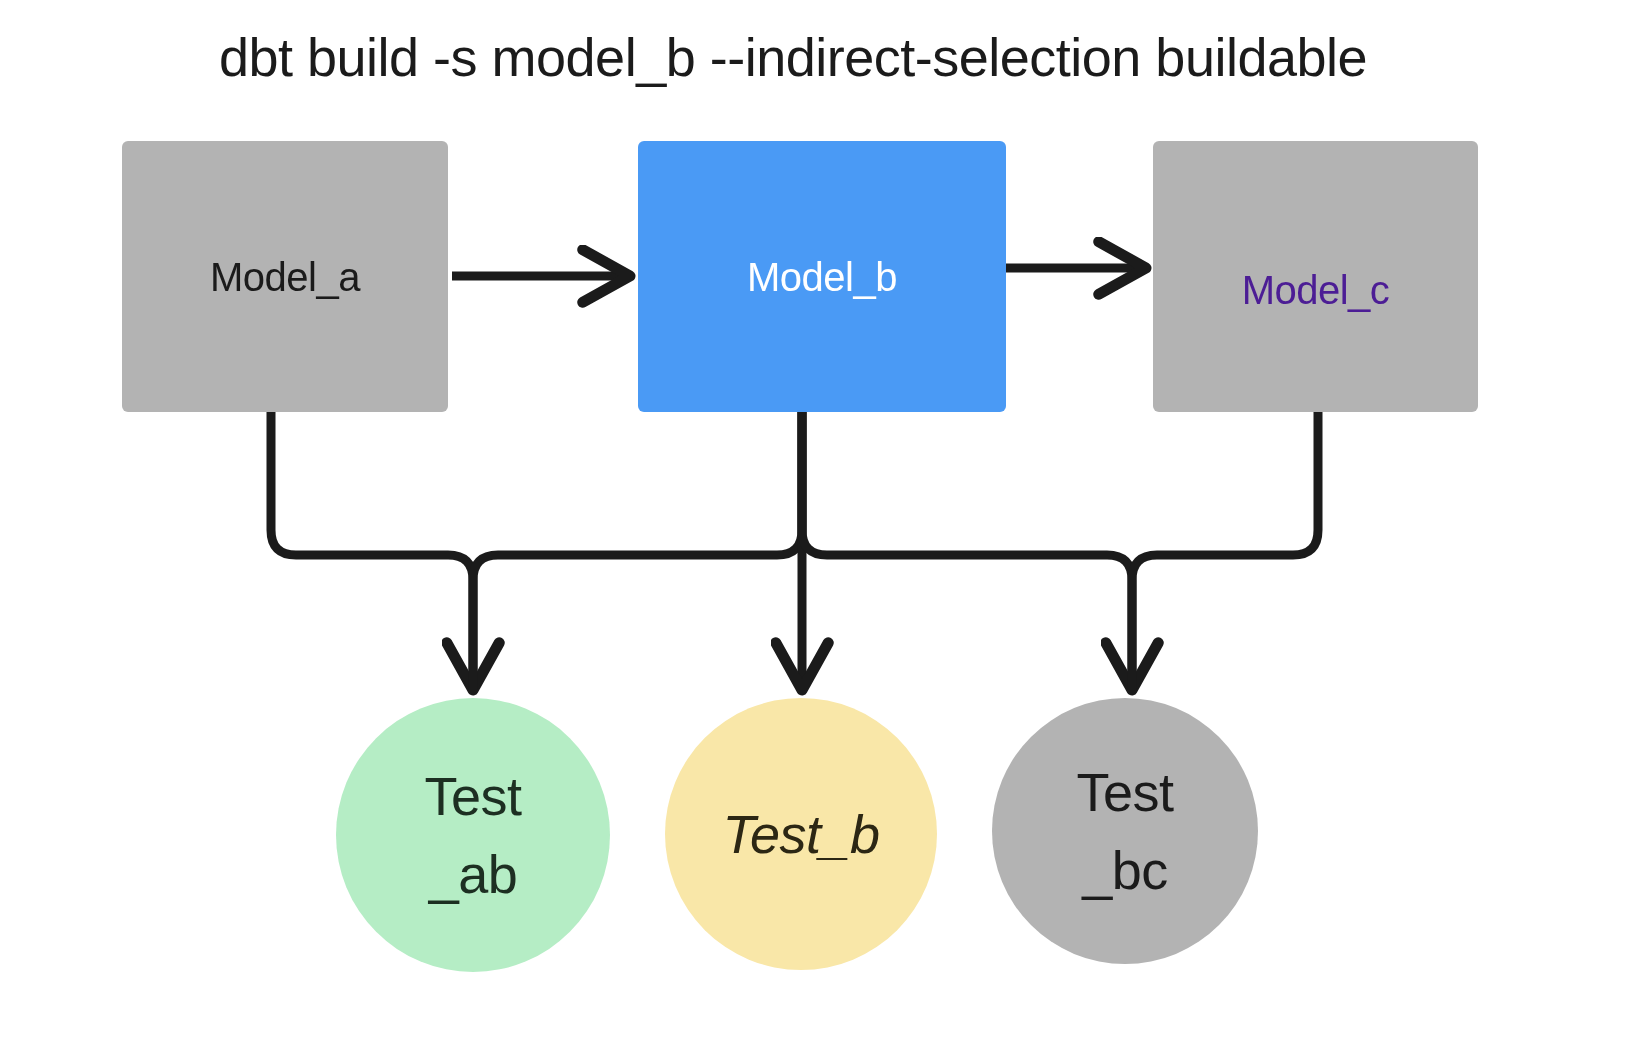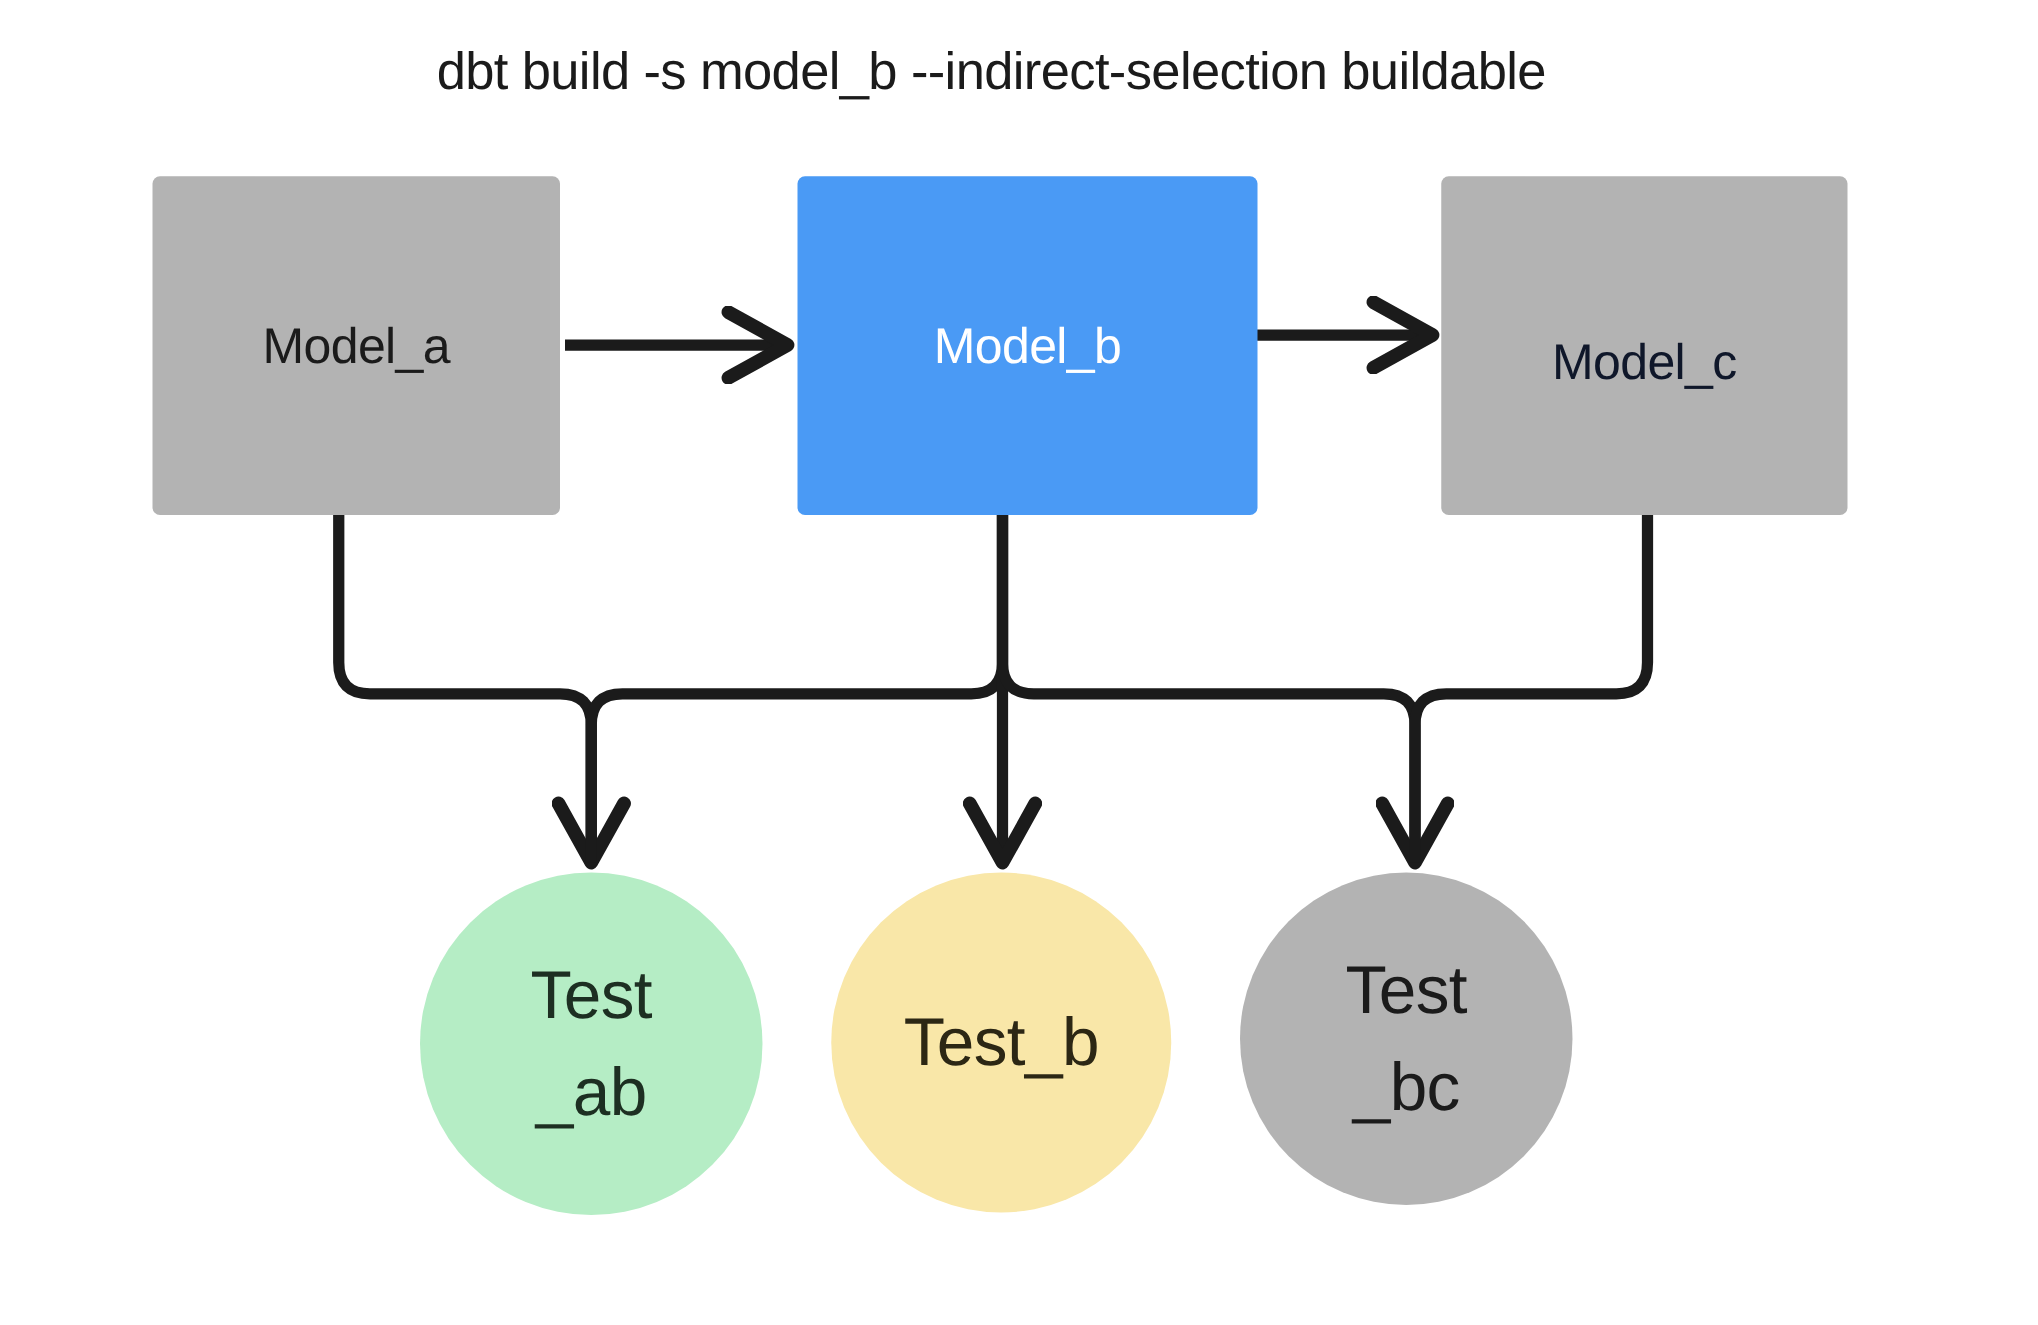--- a/index.html
+++ b/index.html
@@ -25,21 +25,21 @@
     width: 1630px;
     height: 1060px;
     pointer-events: none;
   }
   .diagram-title {
     position: absolute;
     left: 0;
     top: 26px;
     width: 1586px;
     text-align: center;
-    font-size: 42px;
+    font-size: 54px;
     line-height: 62px;
     letter-spacing: -0.5px;
     color: #1b1b1b;
     white-space: nowrap;
     font-family: "Liberation Sans", sans-serif;
   }
   .node-box {
     position: absolute;
     border-radius: 6px;
     display: flex;
@@ -64,21 +64,21 @@
   }
   .node-circle .node-label {
     font-size: 54px;
     line-height: 78px;
     letter-spacing: -0.5px;
     text-align: center;
     color: #1b2b20;
     white-space: pre;
   }
   .circle-ab .node-label { color: #1d2f22; }
-  .circle-b  .node-label { color: #2c2714; }
+  .circle-b  .node-label { color: #2c2714; font-style: italic; }
   .circle-bc .node-label { color: #1b1b1b; }
 </style>
 </head>
 <body>
 
 <div id="canvas">
 
   <div class="diagram-title">dbt build -s model_b --indirect-selection buildable</div>
 
   <svg id="edges" viewBox="0 0 1630 1060" width="1630" height="1060">
@@ -108,21 +108,21 @@
 
   <div class="node-box" style="left:122px; top:141px; width:326px; height:271px; background:#b3b3b3;">
     <span class="node-label" style="color:#1b1b1b;">Model_a</span>
   </div>
 
   <div class="node-box" style="left:638px; top:141px; width:368px; height:271px; background:#4a9af5;">
     <span class="node-label" style="color:#ffffff;">Model_b</span>
   </div>
 
   <div class="node-box" style="left:1153px; top:141px; width:325px; height:271px; background:#b3b3b3;">
-    <span class="node-label" style="color:#0f172a;margin-top:26px;">Model_c</span>
+    <span class="node-label" style="color:#4c1d95;margin-top:26px;">Model_c</span>
   </div>
 
   <div class="node-circle circle-ab" style="left:336px; top:698px; width:274px; height:274px; background:#b5edc5;">
     <span class="node-label">Test
 _ab</span>
   </div>
 
   <div class="node-circle circle-b" style="left:665px; top:698px; width:272px; height:272px; background:#f9e7a8;">
     <span class="node-label" style="text-align:center;">Test_b</span>
   </div>

